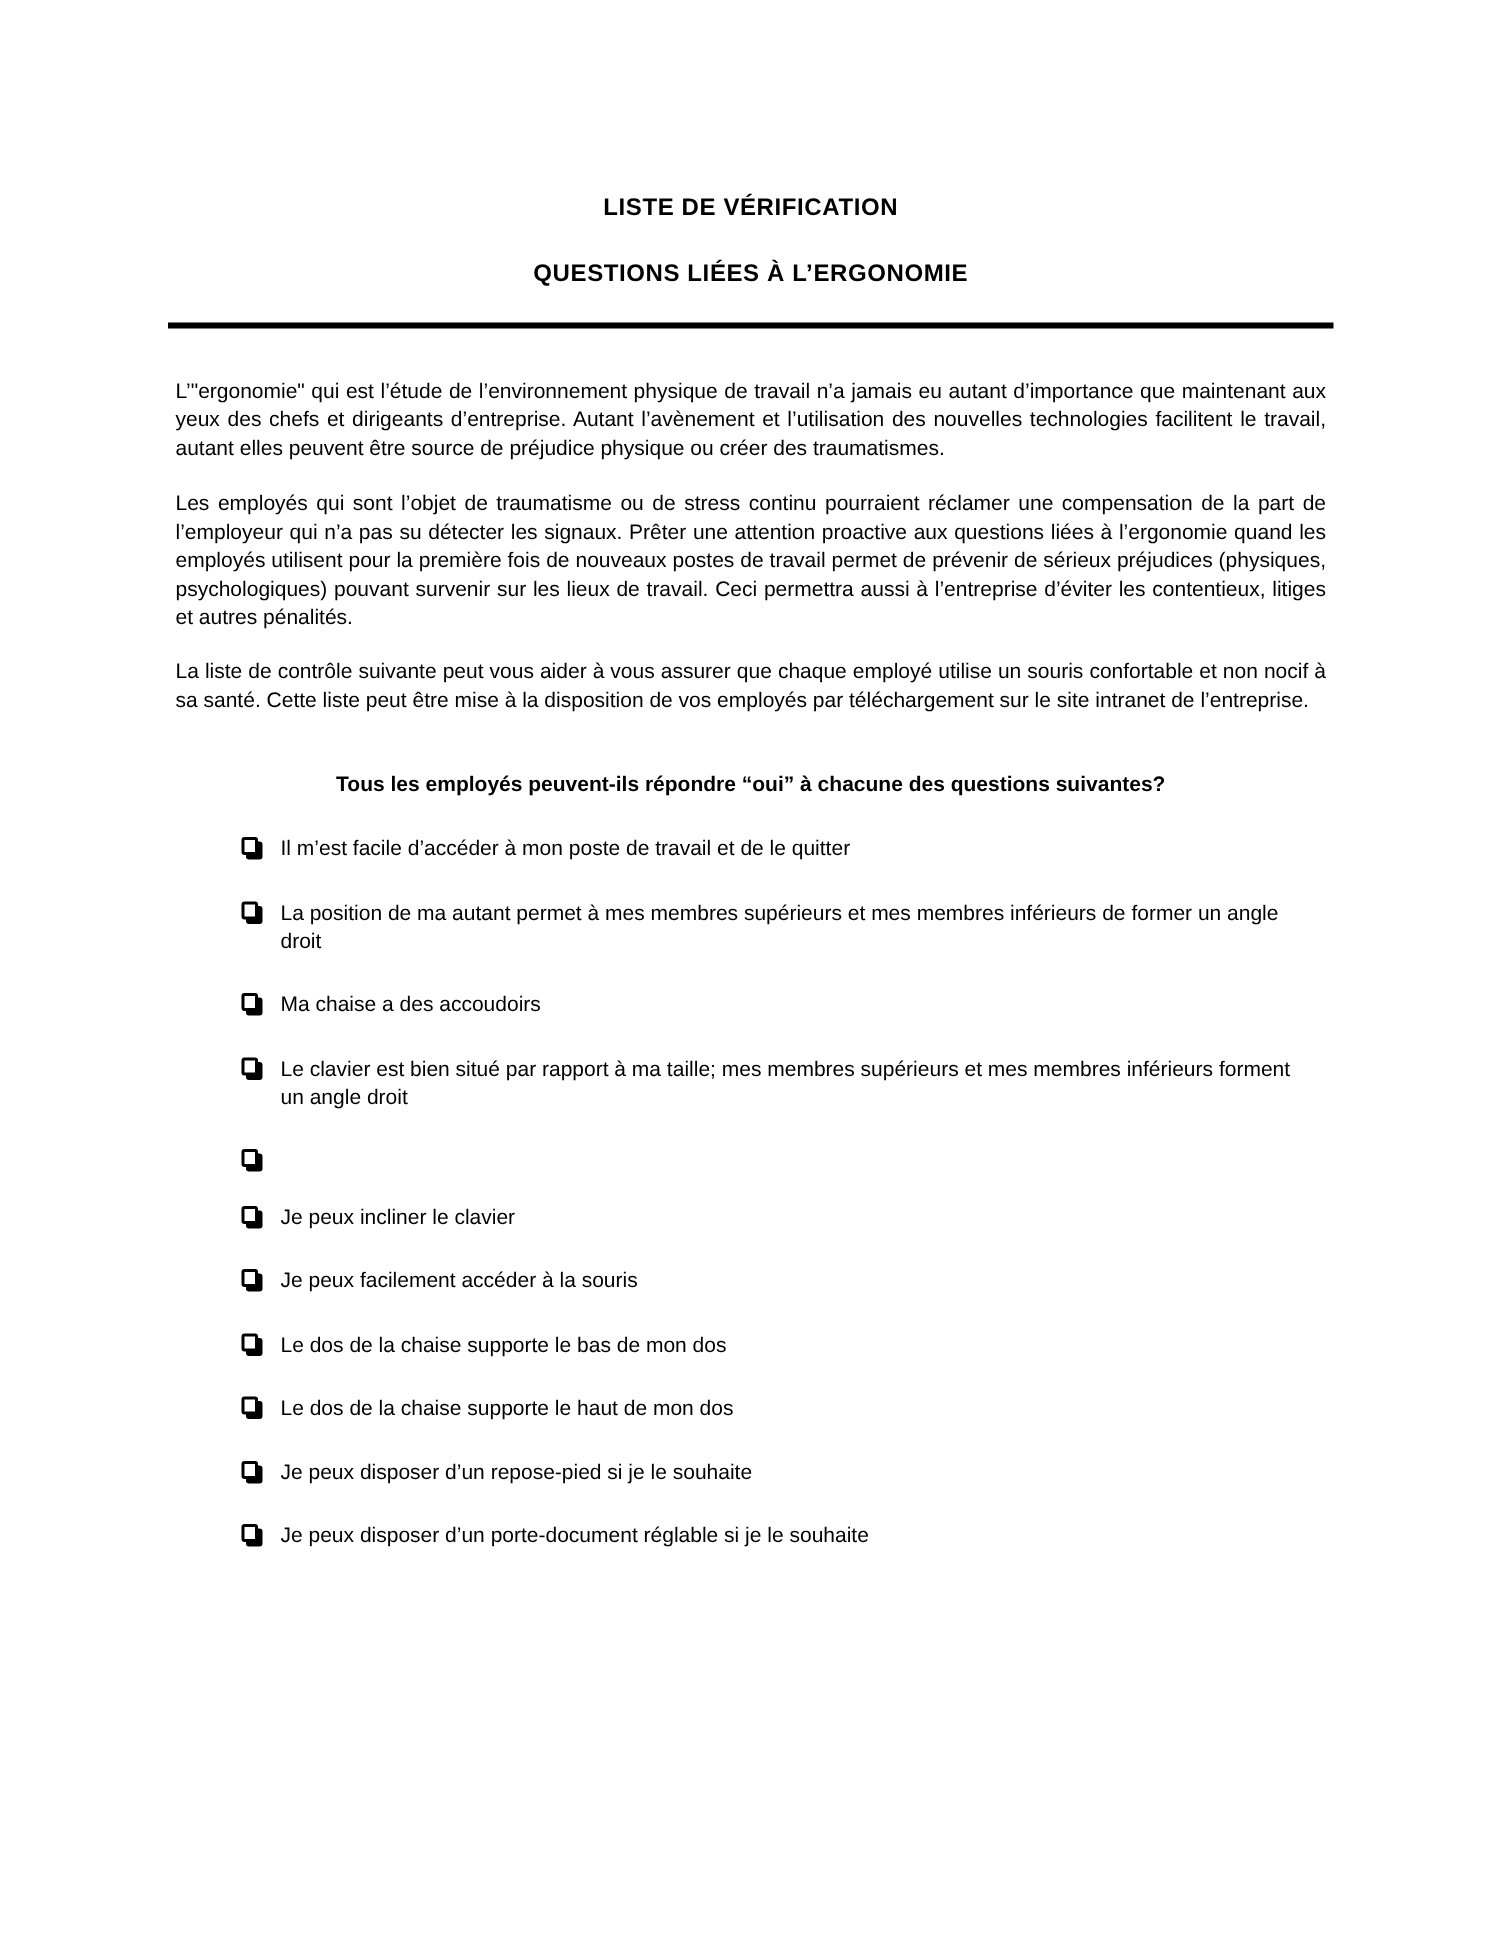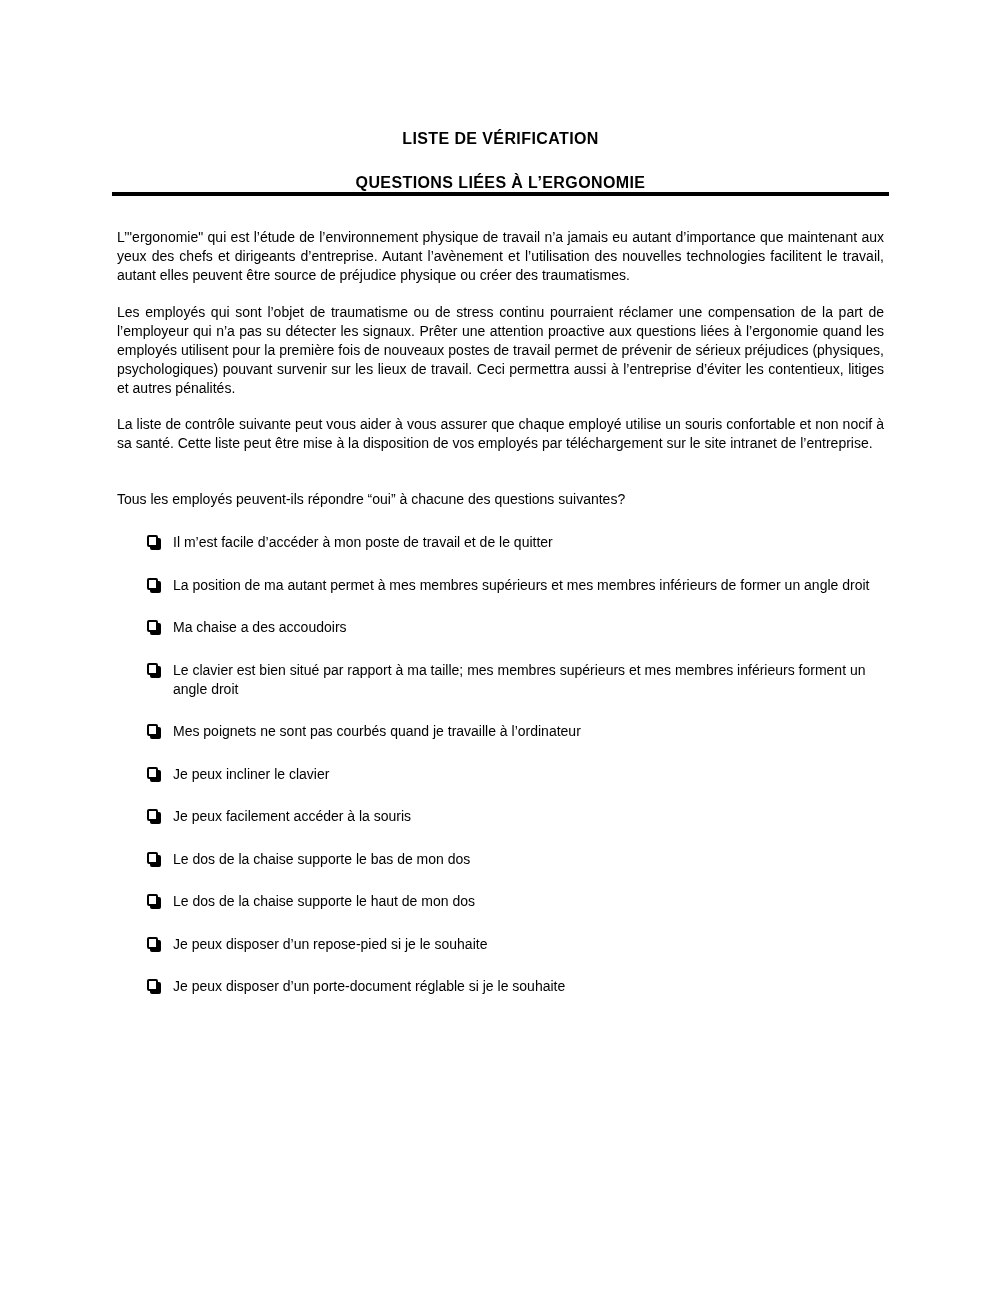--- a/index.html
+++ b/index.html
@@ -20,37 +20,38 @@
   .doc-title,
   .doc-subtitle {
     text-align: center;
     font-weight: bold;
     font-size: 16px;
     line-height: 19px;
     letter-spacing: 0.4px;
     margin: 0;
   }
   .doc-title { margin-bottom: 25px; }
-  .doc-subtitle { }
+  .doc-subtitle { margin-bottom: 23px; }
   .title-divider {
     height: 4px;
     background: #000000;
     border: none;
     margin: 0 -5px 32px -5px;
   }
   .para {
     margin: 0 0 17.5px 0;
     text-align: justify;
   }
   .para:last-of-type { margin-bottom: 0; }
   .question-heading {
-    font-weight: normal;
+    font-weight: bold;
     margin: 37px 0 24px 0;
+    text-align: center;
   }
-  .checklist { margin: 0; padding: 0; list-style: none; }
+  .checklist { margin: 14px; padding: 0; list-style: none; }
   .check-item {
     display: flex;
     align-items: flex-start;
     padding-left: 30px;
     margin-bottom: 23.5px;
   }
   .check-item:last-child { margin-bottom: 0; }
   .checkbox {
     flex: 0 0 auto;
     width: 11px;
@@ -102,21 +103,20 @@
       <span class="check-label">Ma chaise a des accoudoirs</span>
     </li>
 
     <li class="check-item">
       <span class="checkbox"></span>
       <span class="check-label">Le clavier est bien situé par rapport à ma taille; mes membres supérieurs et mes membres inférieurs forment un angle droit</span>
     </li>
 
     <li class="check-item">
       <span class="checkbox"></span>
-      <span class="check-label">Mes poignets ne sont pas courbés quand je travaille à l’ordinateur</span>
     </li>
 
 
     <li class="check-item">
       <span class="checkbox"></span>
       <span class="check-label">Je peux incliner le clavier</span>
     </li>
 
     <li class="check-item">
       <span class="checkbox"></span>

